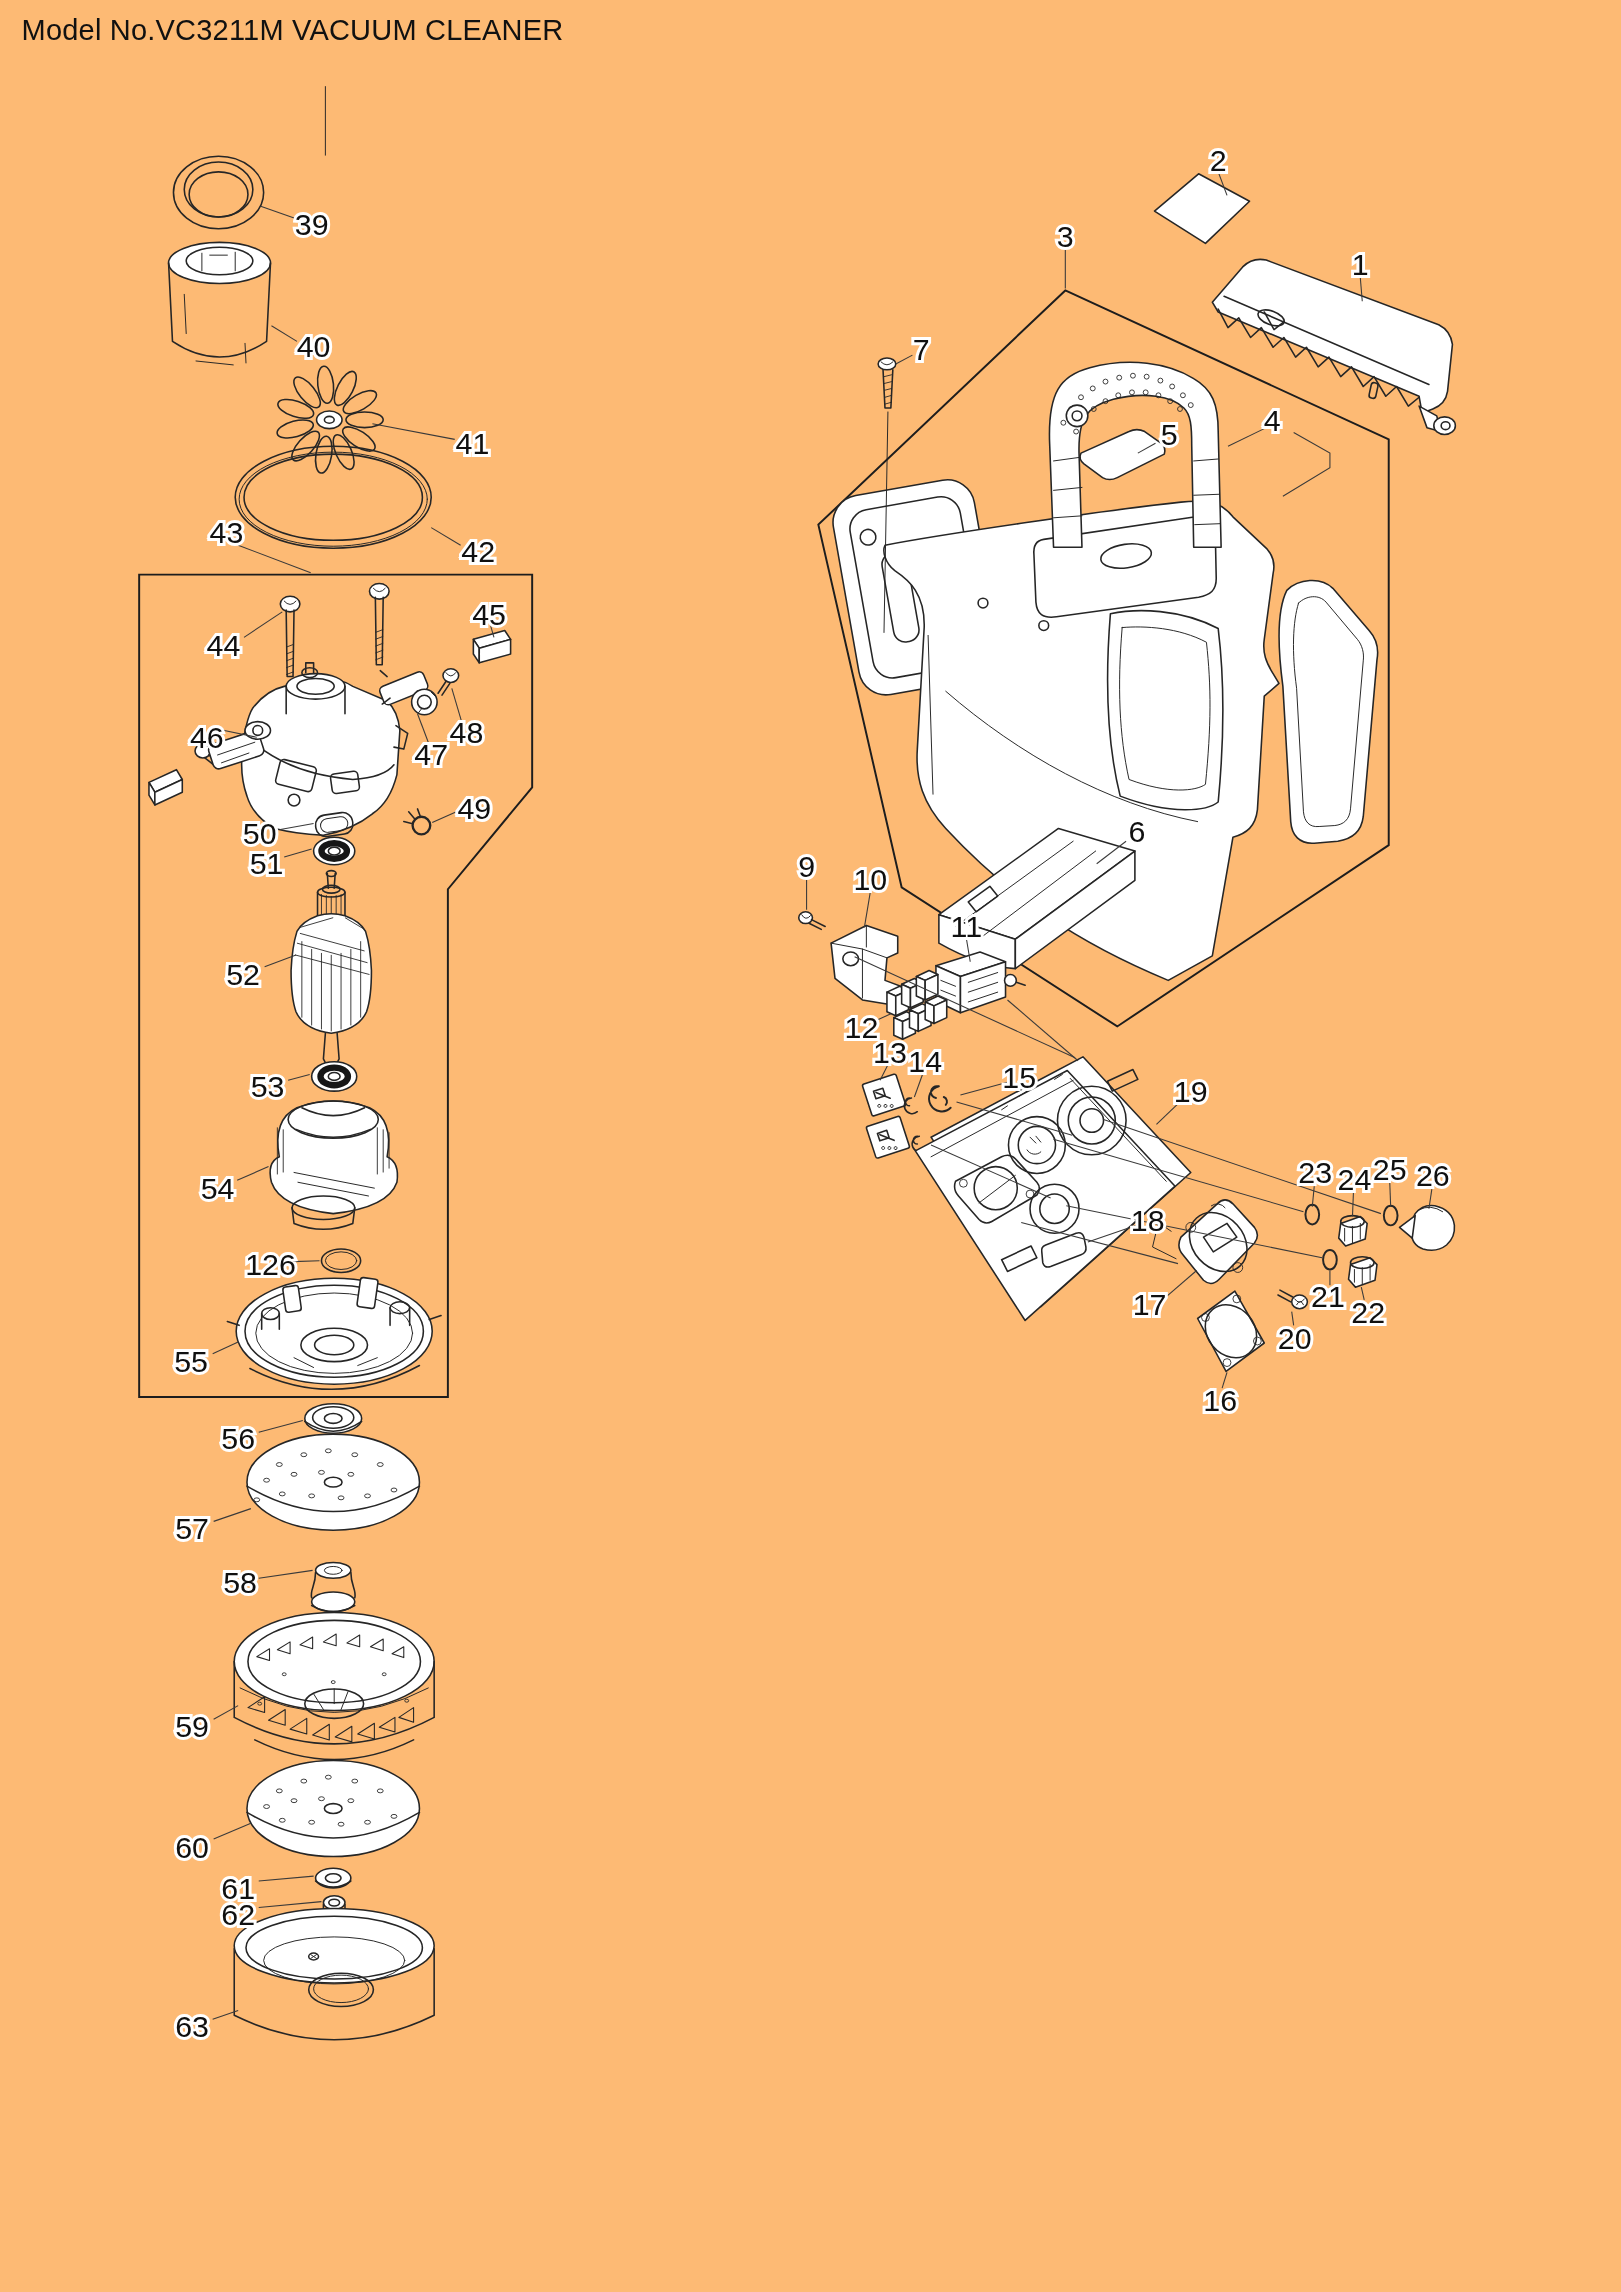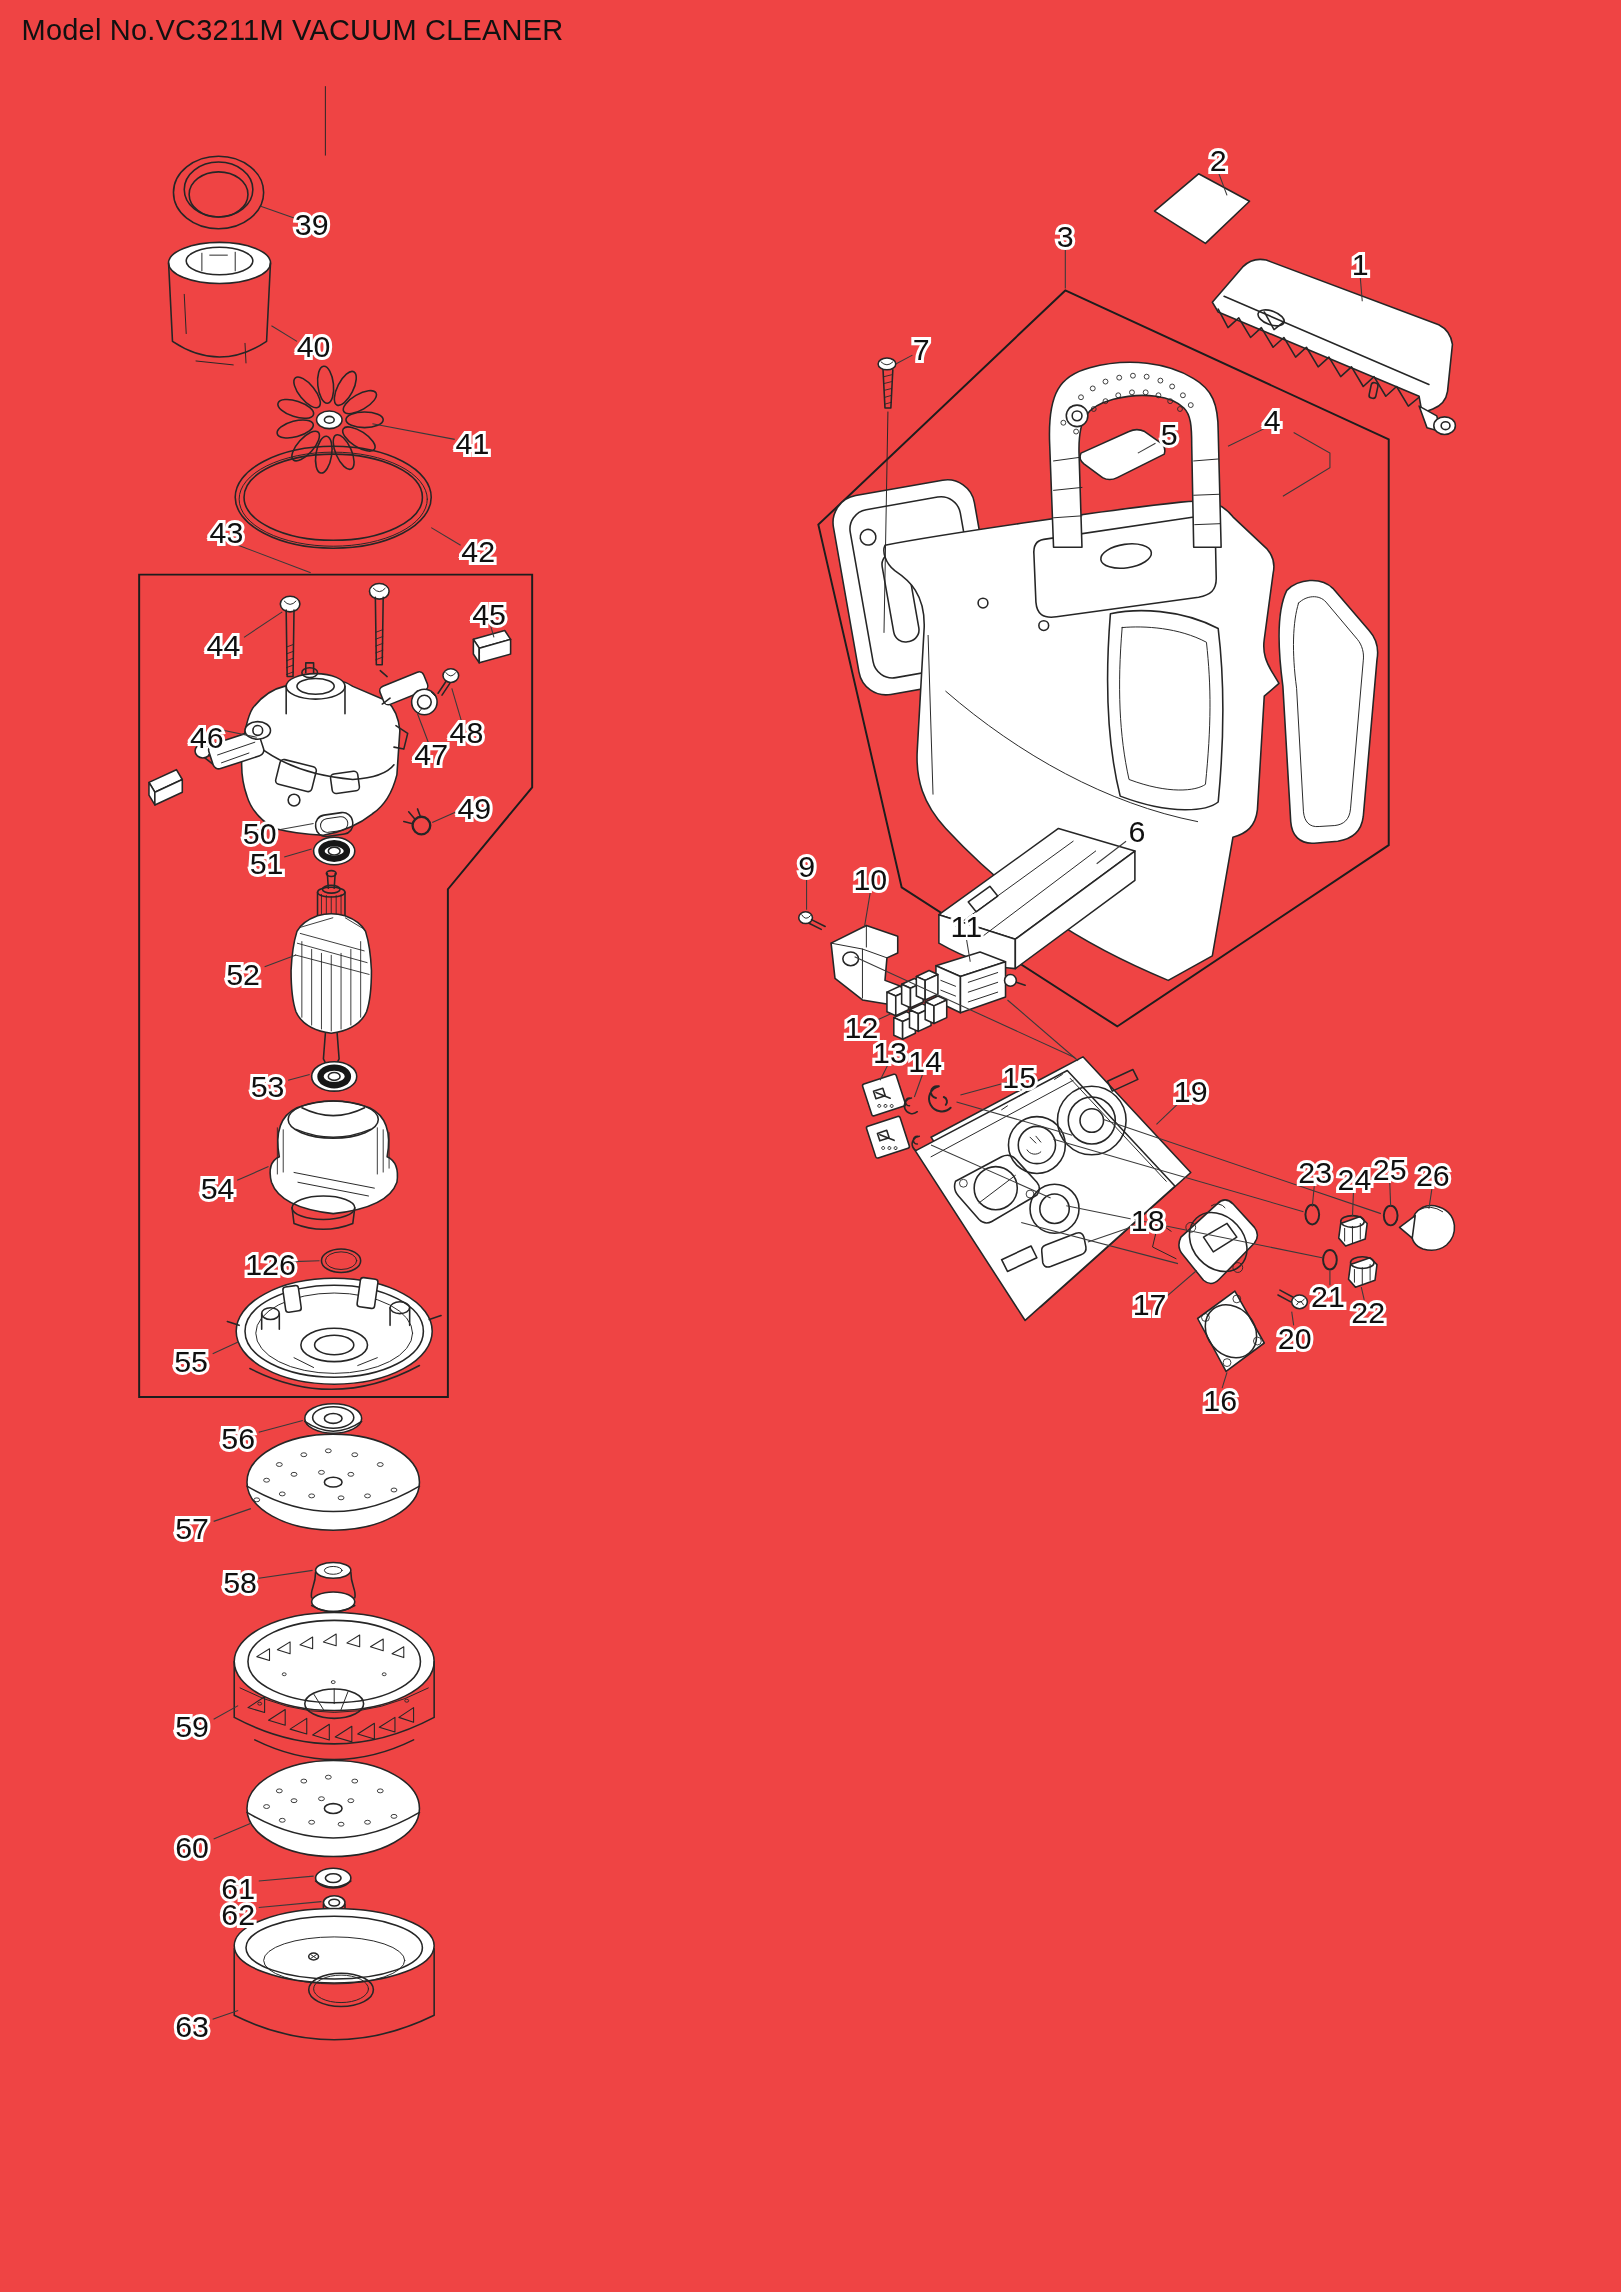--- a/index.html
+++ b/index.html
@@ -1,16 +1,16 @@
 <!DOCTYPE html>
 <html><head>
 <meta charset="utf-8">
 <style>
   html,body{margin:0;padding:0;background:#e8e8e8;font-family:"Liberation Sans",sans-serif;}
-  .stage{position:relative;width:1621px;height:2293px;background:#ef4444;margin:0 auto;overflow:hidden;}
+  .stage{position:relative;width:1621px;height:2293px;background:#fdba74;margin:0 auto;overflow:hidden;}
   .doc-title{position:absolute;left:21.6px;top:13.7px;font-size:29px;font-weight:500;color:#111;letter-spacing:0.2px;white-space:nowrap;}
   svg{position:absolute;left:0;top:0;}
   .ln{fill:none;stroke:#262626;stroke-width:1.6;stroke-linecap:round;stroke-linejoin:round;}
   .thin{stroke-width:1;}
   .box{fill:none;stroke:#1d1d1d;stroke-width:2;}
   .leader{fill:none;stroke:#3a3a3a;stroke-width:1.1;}
   .wh{fill:#ffffff;stroke:#262626;stroke-width:1.6;stroke-linejoin:round;}
   .dk{fill:none;stroke:#161616;stroke-width:6.5;}
   .dot{fill:none;stroke:#262626;stroke-width:.9;}
   .hatch{fill:none;stroke:#262626;stroke-width:.9;}

